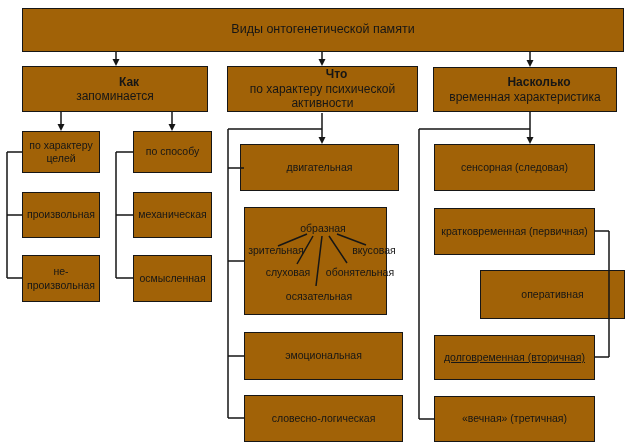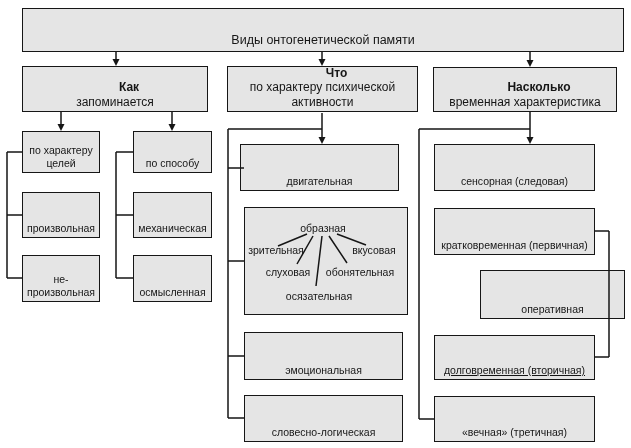--- a/index.html
+++ b/index.html
@@ -7,25 +7,25 @@
     position:relative;
     width:631px;height:448px;
     background:#fff;
     font-family:"Liberation Sans", sans-serif;
     color:#161616;
     overflow:hidden;
   }
   .box{
     position:absolute;
     border:1.5px solid #161616;
-    background:#e5e5e5;
+    background:#a16207;
     display:flex;
     flex-direction:column;
     align-items:center;
-    justify-content:flex-end;
+    justify-content:center;
     text-align:center;
     font-size:10.5px;
     line-height:1.25;
     box-sizing:border-box;
     padding:2px 3px;
   }
   .box .t{font-weight:bold;font-size:12px;line-height:1.2;padding-left:28px;}
   .box .s{font-size:12px;line-height:1.2;}
   .title-box{font-size:12.5px;}
   .fan-label{
@@ -79,21 +79,21 @@
     <span>механическая</span>
   </div>
   <div class="box" style="left:133px;top:255px;width:79px;height:47px;">
     <span>осмысленная</span>
   </div>
 
   <div class="box" style="left:240px;top:144px;width:159px;height:47px;">
     <span>двигательная</span>
   </div>
 
-  <div class="box" style="left:244px;top:207px;width:164px;height:108px;">
+  <div class="box" style="left:244px;top:207px;width:143px;height:108px;">
     <span class="fan-label" style="left:78px;top:21px;">образная</span>
     <span class="fan-label" style="left:31px;top:43px;">зрительная</span>
     <span class="fan-label" style="left:129px;top:43px;">вкусовая</span>
     <span class="fan-label" style="left:43px;top:65px;">слуховая</span>
     <span class="fan-label" style="left:115px;top:65px;">обонятельная</span>
     <span class="fan-label" style="left:74px;top:89px;">осязательная</span>
   </div>
 
   <div class="box" style="left:244px;top:332px;width:159px;height:48px;">
     <span>эмоциональная</span>

